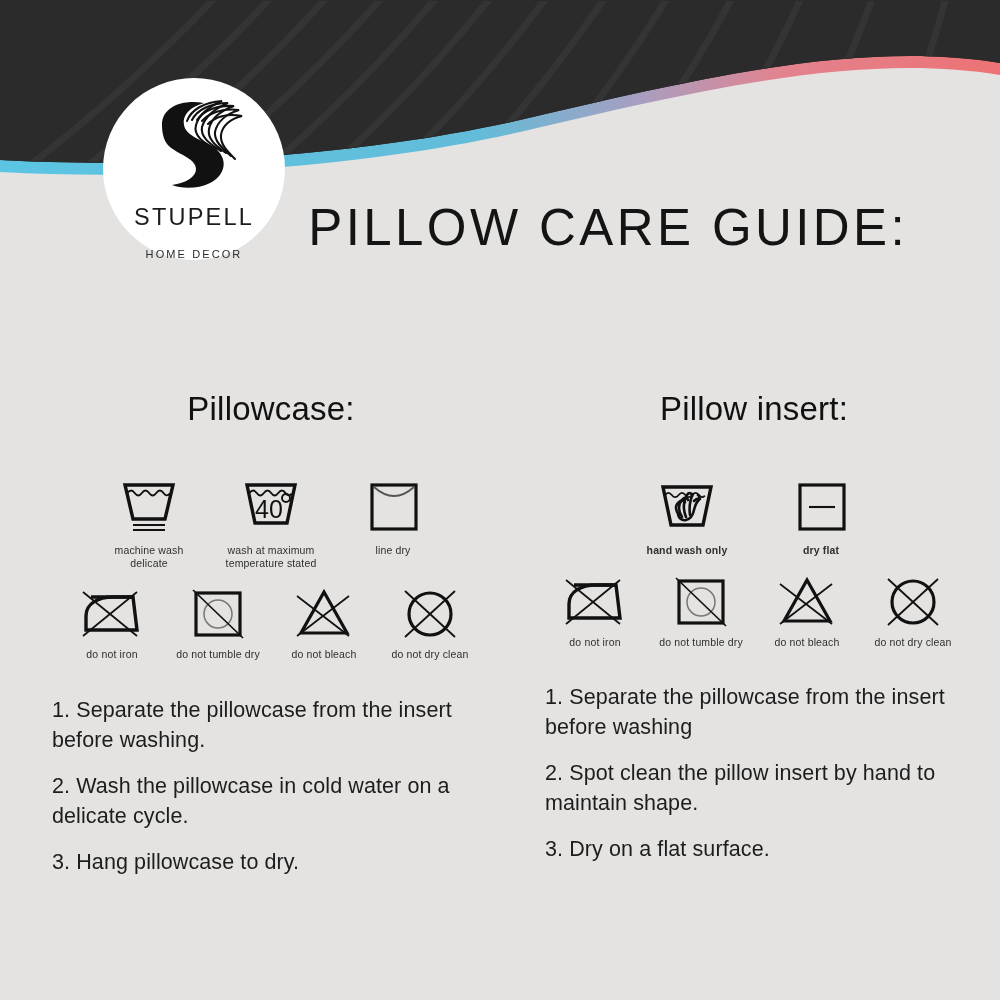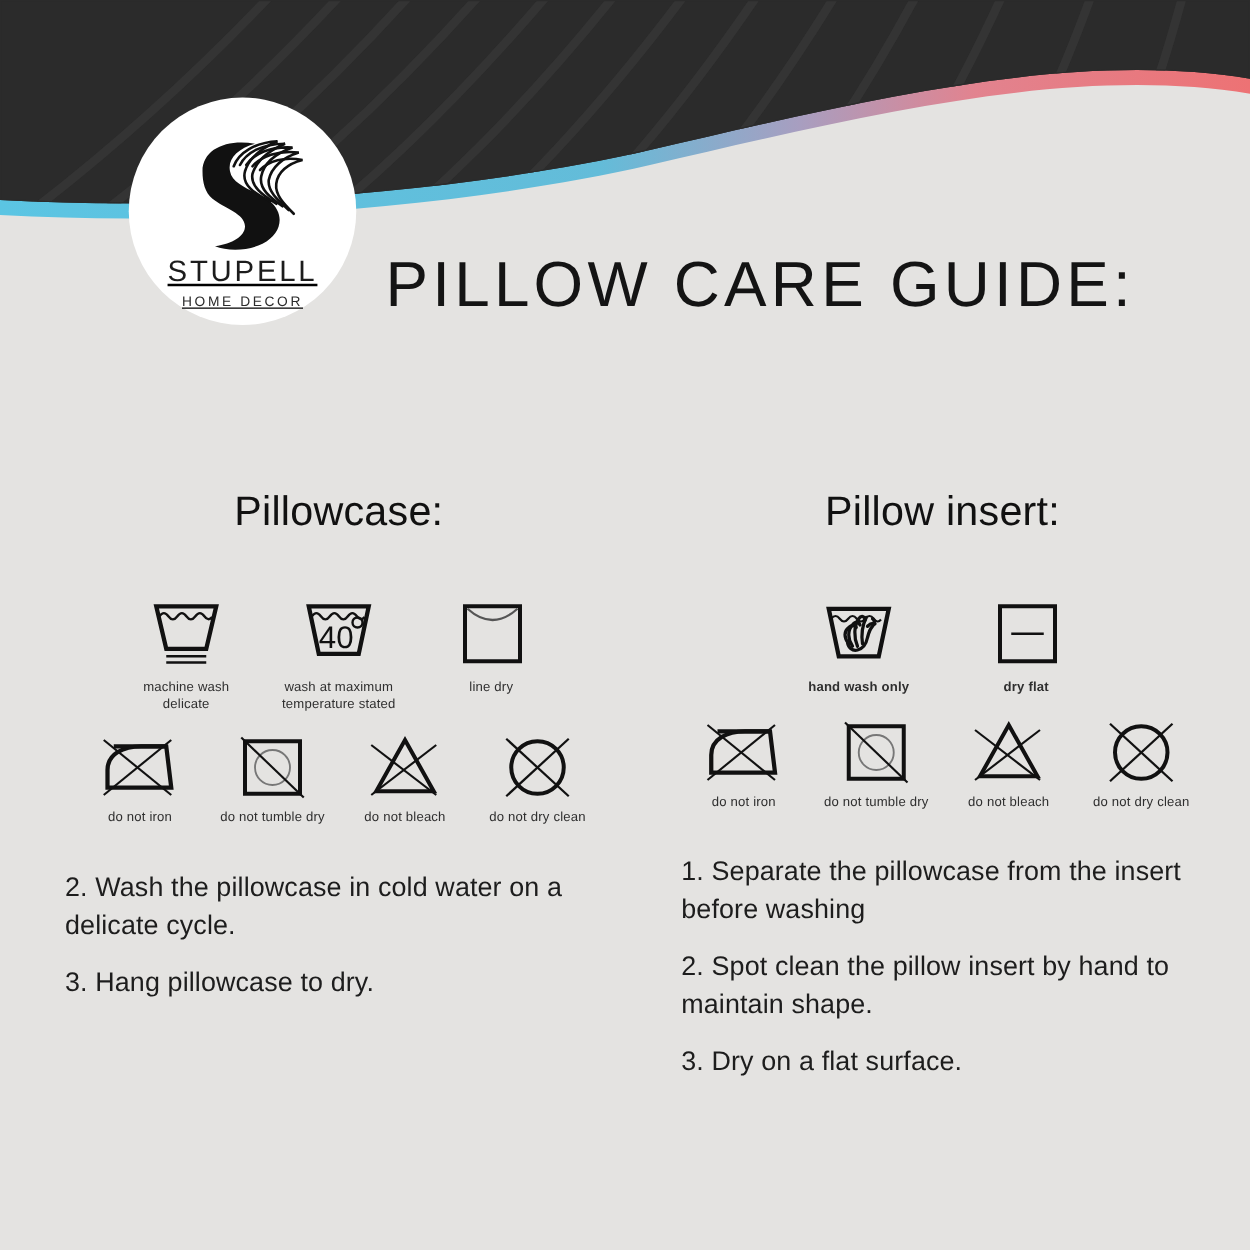--- a/index.html
+++ b/index.html
@@ -34,22 +34,21 @@
     left: 103px;
     top: 78px;
     width: 182px;
     height: 182px;
     border-radius: 50%;
     background: #ffffff;
     z-index: 5;
     display: flex;
     flex-direction: column;
     align-items: center;
-    justify-content: center;
-    text-decoration: underline;
+    justify-content: space-between;
   }
   #logo-mark {
     margin-top: 17px;
     width: 104px;
     height: 96px;
   }
   #logo-wordmark {
     font-size: 23.5px;
     letter-spacing: 2.2px;
     color: #1c1c1c;
@@ -297,20 +296,21 @@
           <circle cx="31" cy="26" r="21" fill="none" stroke="#111" stroke-width="3.2"></circle>
           <line x1="6" y1="3" x2="56" y2="49" stroke="#111" stroke-width="1.8"></line>
           <line x1="6" y1="49" x2="56" y2="3" stroke="#111" stroke-width="1.8"></line>
         </svg>
       </div>
       <div class="symbol-label">do not dry clean</div>
     </div>
   </div>
 
   <div class="instructions">
+    <p class="instruction-step">1. Separate the pillowcase from the insert before washing.</p>
     <p class="instruction-step">2. Wash the pillowcase in cold water on a delicate cycle.</p>
     <p class="instruction-step">3. Hang pillowcase to dry.</p>
   </div>
 </div>
 
 <div class="column" id="col-insert">
   <div class="col-heading">Pillow insert:</div>
 
   <div class="symbol-row symbol-row-1">
 

